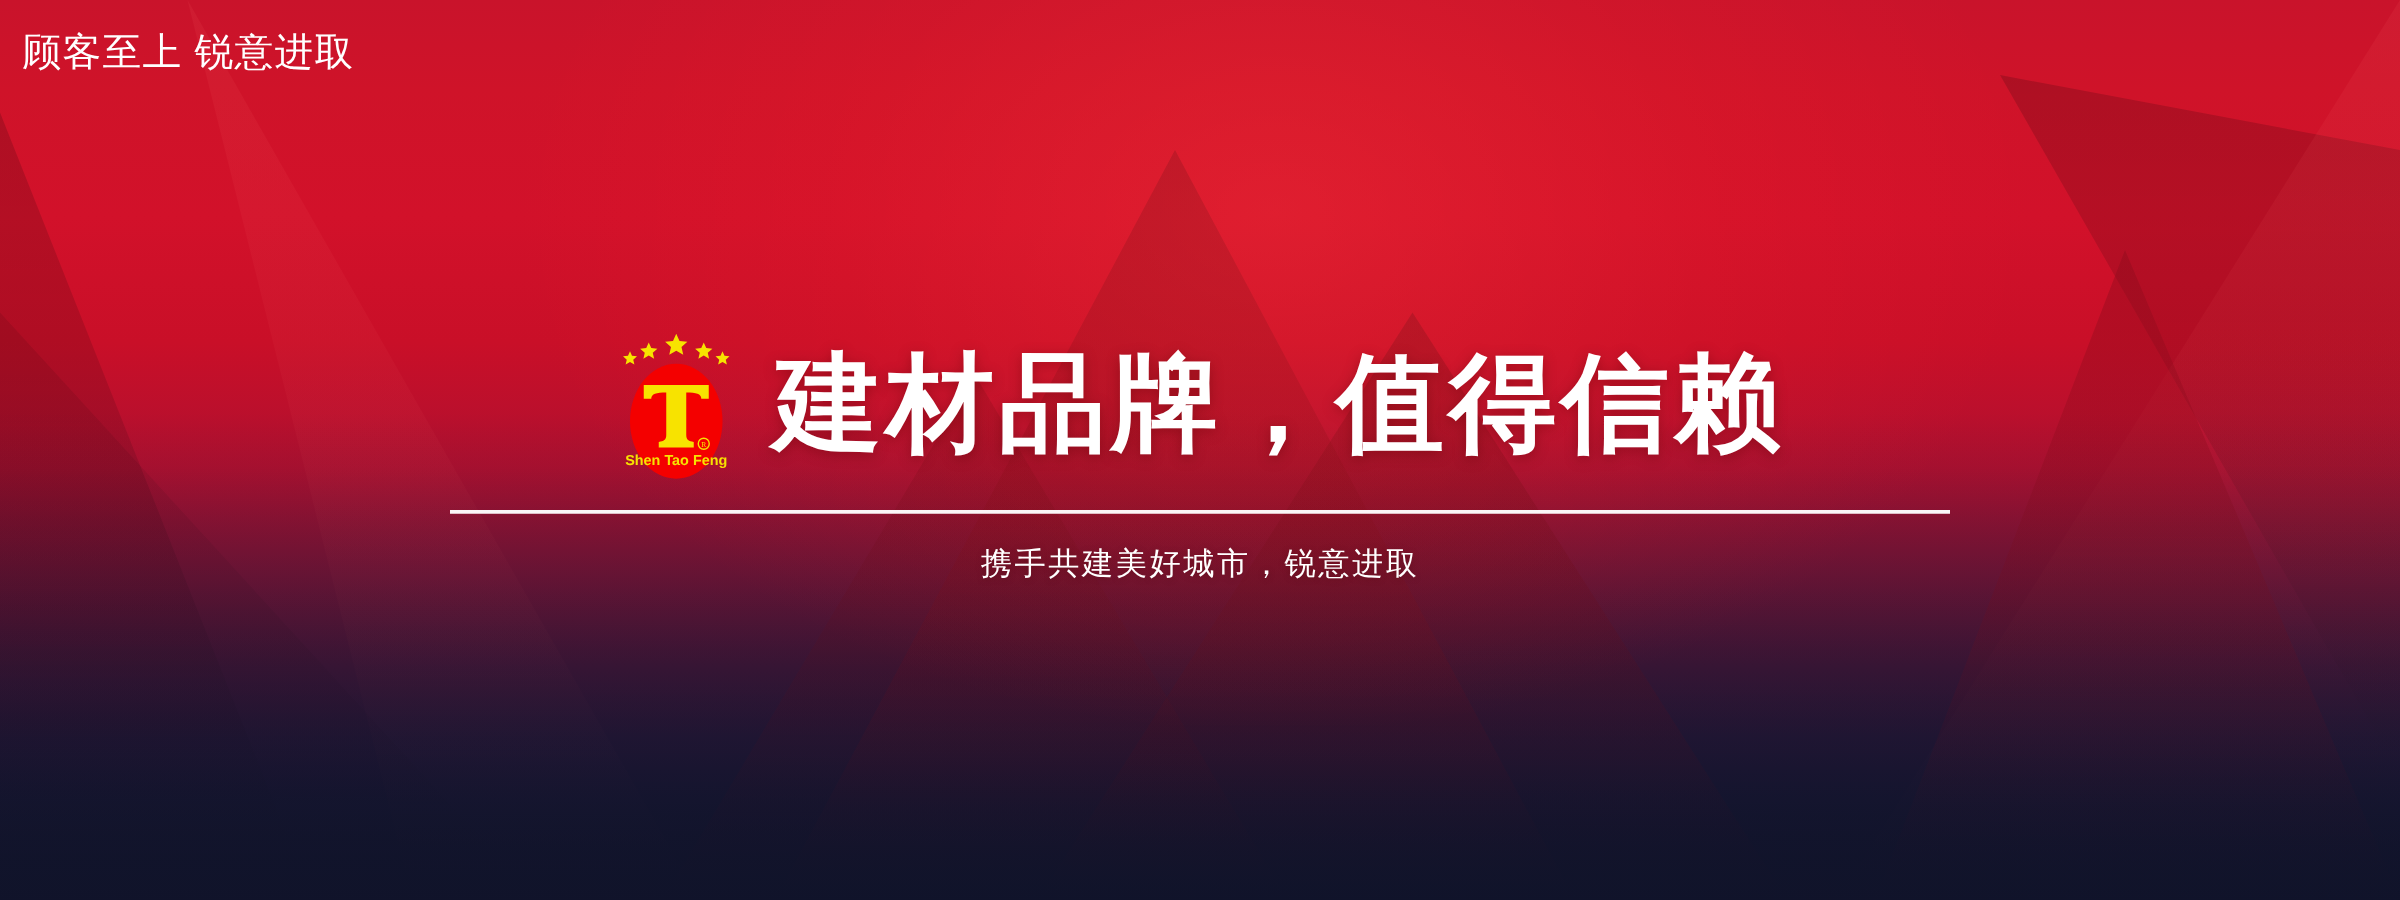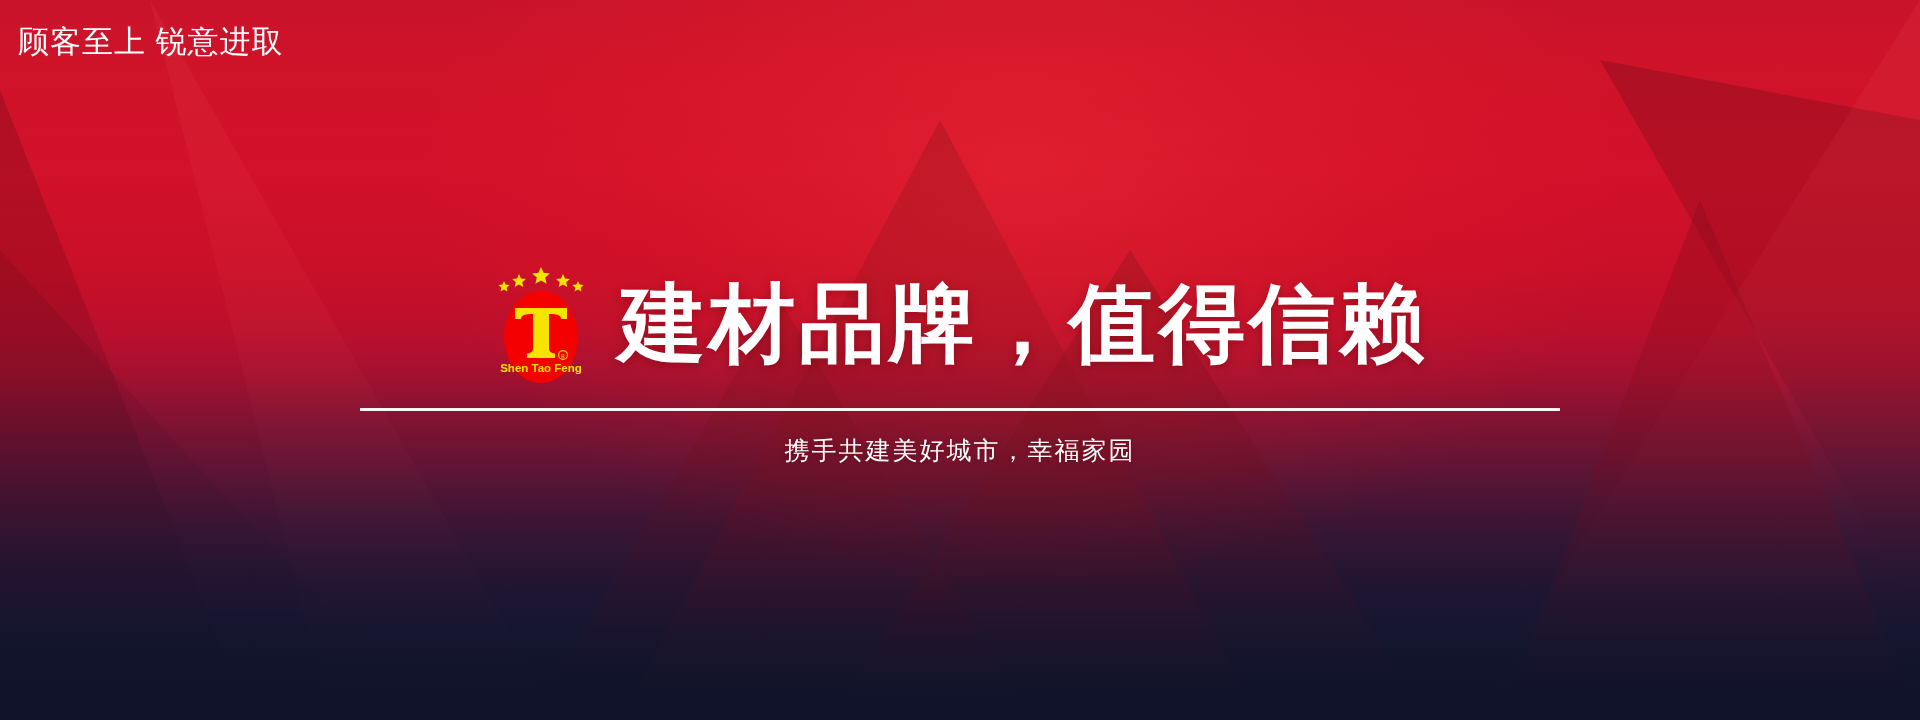--- a/index.html
+++ b/index.html
@@ -198,15 +198,15 @@
 
           <text x="50" y="110" font-family="'Liberation Sans', sans-serif" font-size="11.5" font-weight="700" fill="#f7e300" text-anchor="middle">Shen Tao Feng</text>
         </svg>
       </div>
 
       <div class="headline">建材品牌，值得信赖</div>
     </div>
 
     <div class="divider"></div>
 
-    <div class="subtitle">携手共建美好城市，幸福家园</div>
+    <div class="subtitle">携手共建美好城市，锐意进取</div>
   </div>
 </div>
 
 </body></html>

